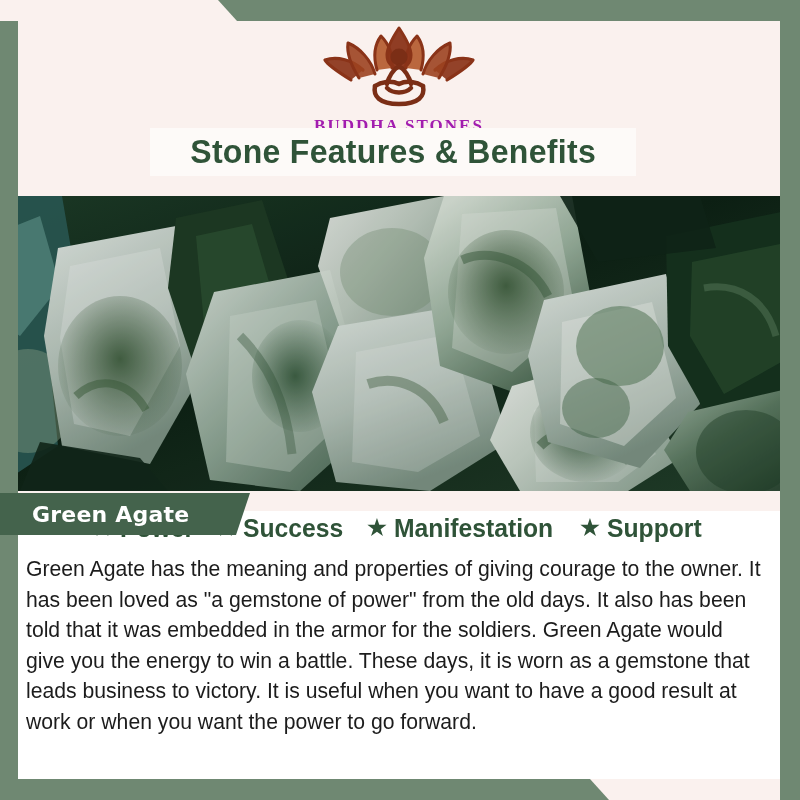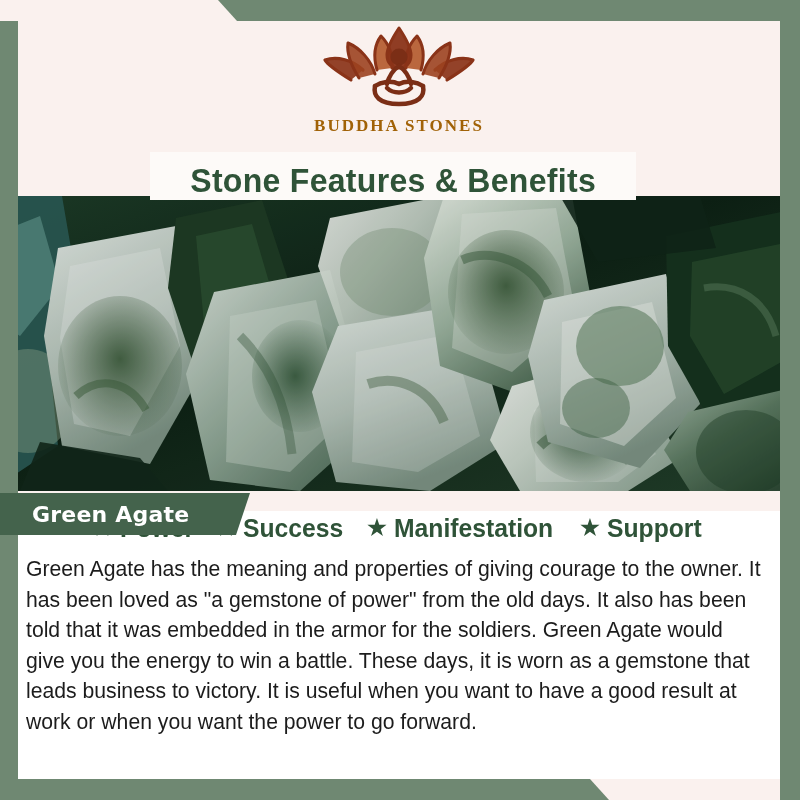--- a/index.html
+++ b/index.html
@@ -52,28 +52,28 @@
   .logo-wrap {
     position:absolute; left:0; top:5px; width:762px;
     display:flex; flex-direction:column; align-items:center;
   }
   .logo-mark { width:168px; height:86px; display:block; }
   .logo-word {
     margin-top:4px;
     font-family:"Liberation Serif", serif;
     font-size:17px; font-weight:700;
     letter-spacing:2.0px;
-    color:#a16207;
+    color:#a21caf;
   }
 
   .title-plate {
-    position:absolute; left:150px; top:152px;
+    position:absolute; left:150px; top:128px;
     width:486px; height:48px;
     background:#fdfaf8;
-    display:flex; align-items:flex-end; justify-content:center;
+    display:flex; align-items:center; justify-content:center;
     z-index:5;
   }
   .title-text {
     font-family:"Liberation Sans Narrow","Liberation Sans", sans-serif;
     font-size:33px; font-weight:700;
     color:#2f5338;
     letter-spacing:0.3px;
     transform:scaleX(0.97);
     white-space:nowrap;
   }

